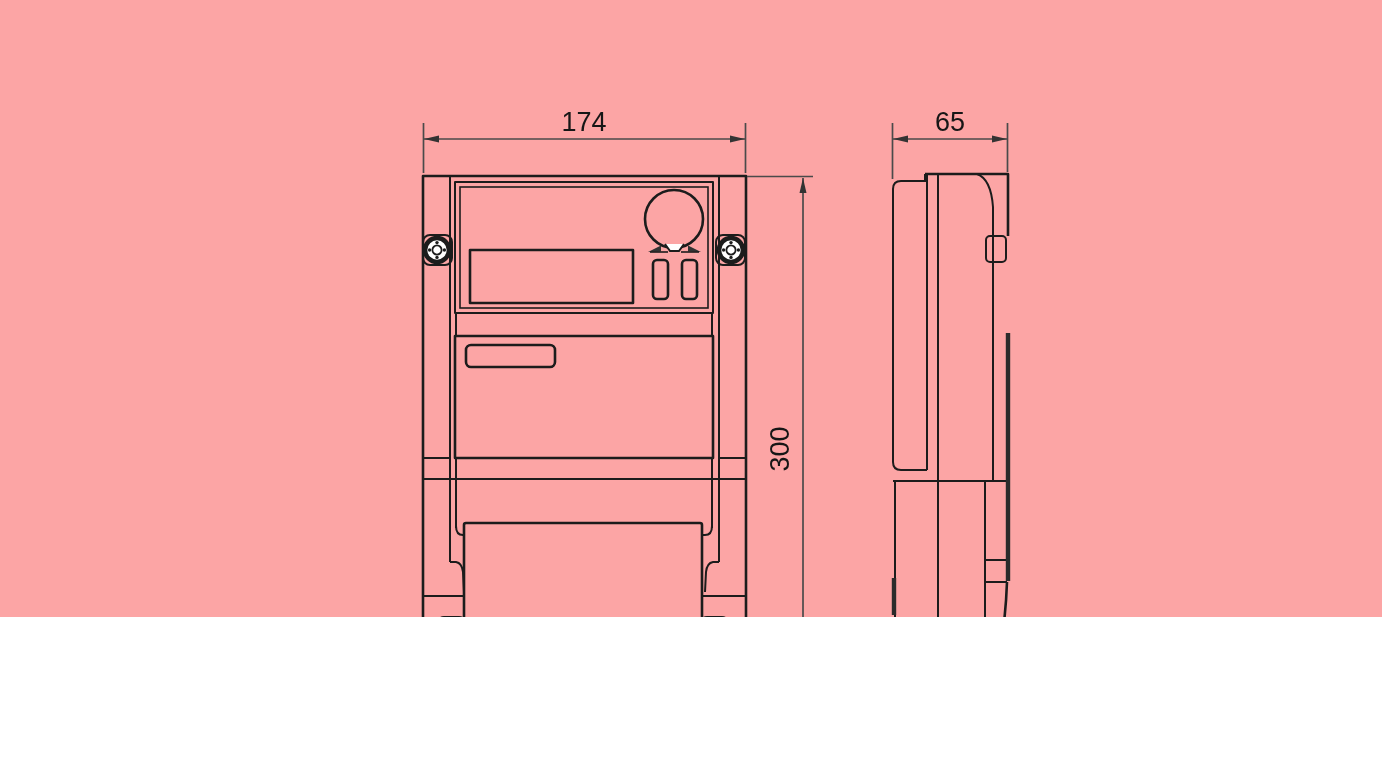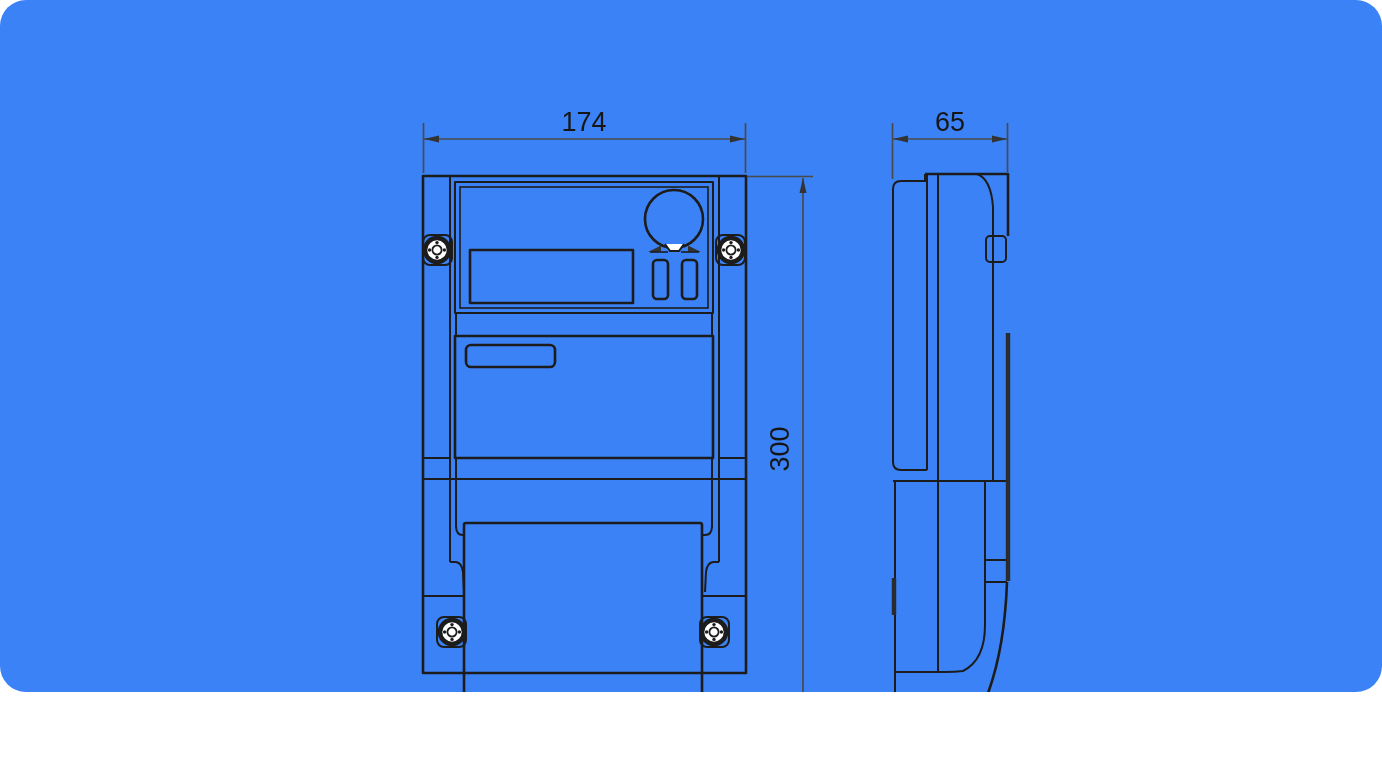--- a/index.html
+++ b/index.html
@@ -1,17 +1,17 @@
 <!DOCTYPE html>
 <html><head>
 <meta charset="utf-8">
 <style>
   html,body{margin:0;padding:0;background:#ffffff;}
-  .stage{position:relative;width:1382px;height:692px;background:#3b82f6;overflow:hidden;
-         font-family:"Liberation Sans", sans-serif;border-radius:26px;}
+  .stage{position:relative;width:1382px;height:617px;background:#fca5a5;overflow:hidden;
+         font-family:"Liberation Sans", sans-serif;}
   svg{position:absolute;left:0;top:0;}
   .ln{fill:none;stroke:#1c1c1c;stroke-width:2;stroke-linecap:butt;stroke-linejoin:round;}
   .ln-thick{fill:none;stroke:#1c1c1c;stroke-width:2.6;stroke-linejoin:round;}
   .ln-thin{fill:none;stroke:#1c1c1c;stroke-width:1.6;}
   .dark{fill:none;stroke:#2b2b2b;stroke-width:4.4;}
   .dim{fill:none;stroke:#4a4a4a;stroke-width:1.7;}
   .dim-arrow{fill:#333333;stroke:none;}
   .dim-text{fill:#161616;font-size:27px;font-family:"Liberation Sans",sans-serif;}
 </style>
 </head>

